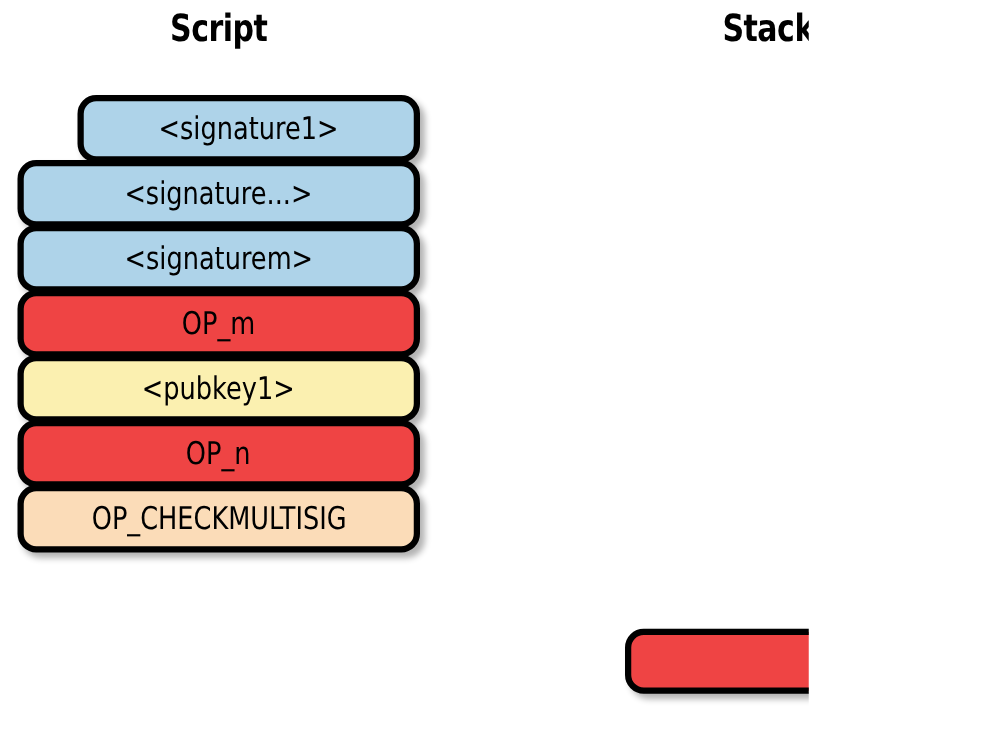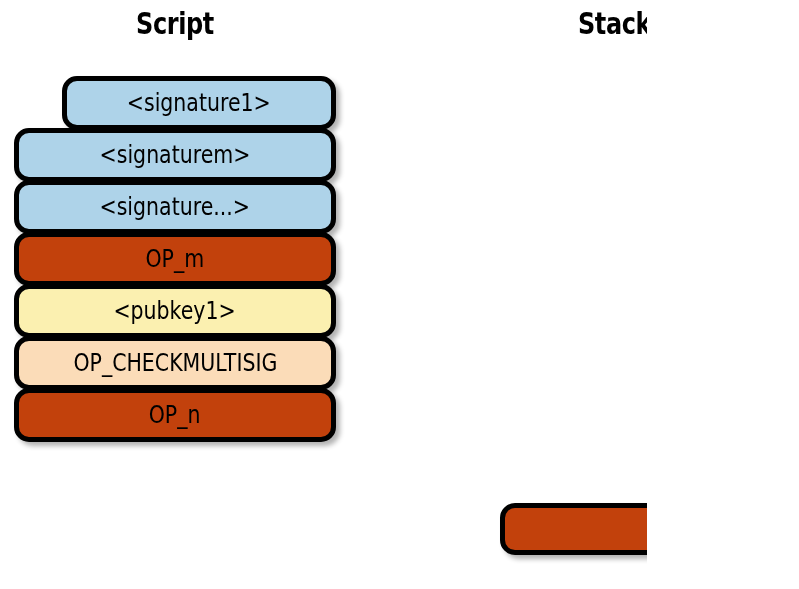--- a/index.html
+++ b/index.html
@@ -70,21 +70,21 @@
     color: #000000;
     line-height: 1;
     transform: scaleX(0.82);
     transform-origin: center center;
     white-space: nowrap;
     padding-bottom: 2px;
   }
 
   
   .c-blue   { background: #aed3e9; }
-  .c-pink   { background: #c2410c; }
+  .c-pink   { background: #ef4444; }
   .c-yellow { background: #fbf0b0; justify-content: center; }
   .c-orange { background: #fbdcb8; }
 
   
   #stack-box {
     position: absolute;
     left: 0px;
     top: 427px;
     width: 325px;
     height: 52px;
@@ -99,43 +99,43 @@
 
   <div class="col-title" id="stack-title">Stack</div>
 
   <div id="script-column">
 
     <div class="op-box c-blue">
       <span class="op-label">&lt;signature1&gt;</span>
     </div>
 
     <div class="op-box c-blue">
-      <span class="op-label">&lt;signaturem&gt;</span>
+      <span class="op-label">&lt;signature...&gt;</span>
     </div>
 
     <div class="op-box c-blue">
-      <span class="op-label">&lt;signature...&gt;</span>
+      <span class="op-label">&lt;signaturem&gt;</span>
     </div>
 
     <div class="op-box c-pink">
       <span class="op-label">OP_m</span>
     </div>
 
     <div class="op-box c-yellow">
       <span class="op-label">&lt;pubkey1&gt;</span>
     </div>
 
 
 
+    <div class="op-box c-pink">
+      <span class="op-label">OP_n</span>
+    </div>
+
     <div class="op-box c-orange">
       <span class="op-label">OP_CHECKMULTISIG</span>
-    </div>
-
-    <div class="op-box c-pink">
-      <span class="op-label">OP_n</span>
     </div>
 
   </div>
 
   <div id="stack-column">
     <div class="op-box c-pink" id="stack-box">
       <span class="op-label">0</span>
     </div>
   </div>
 

